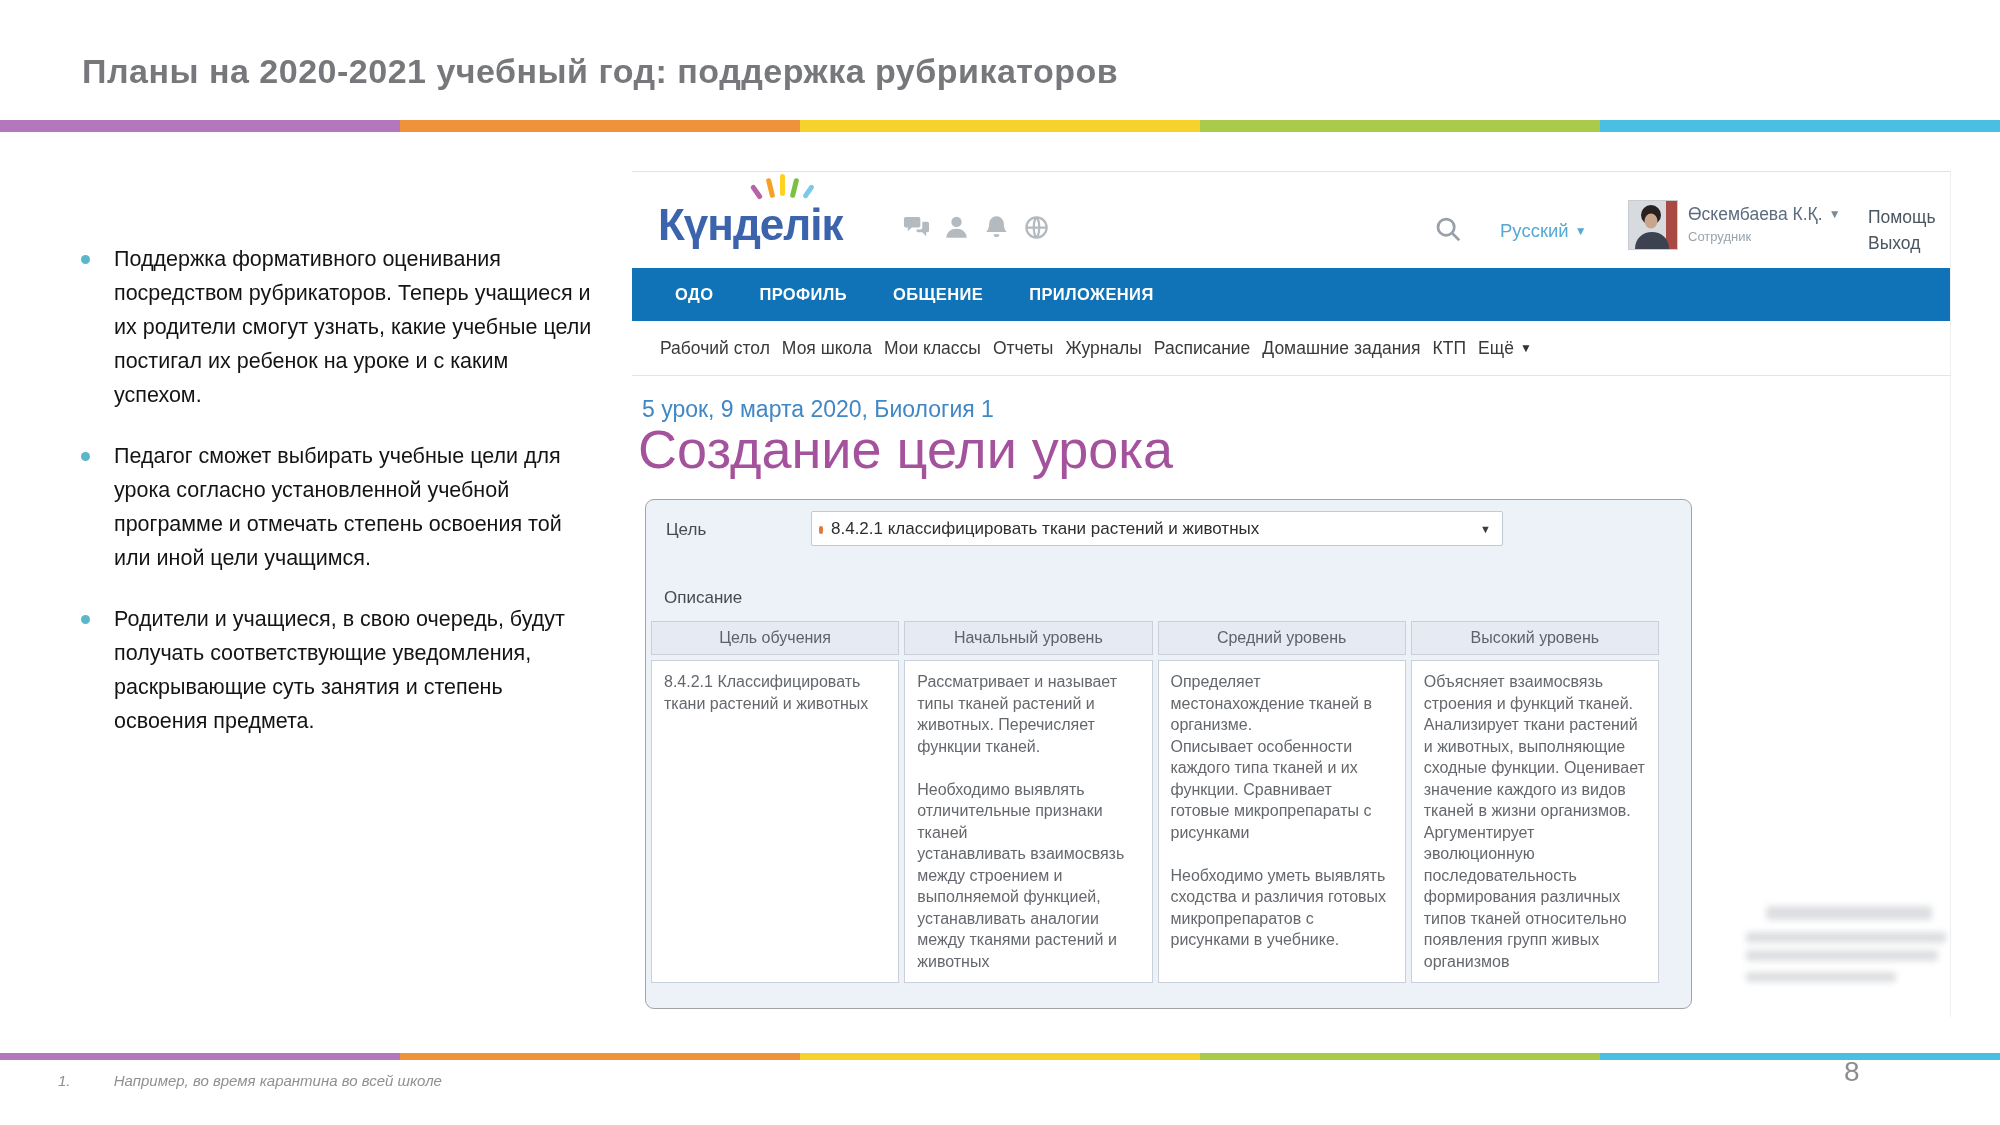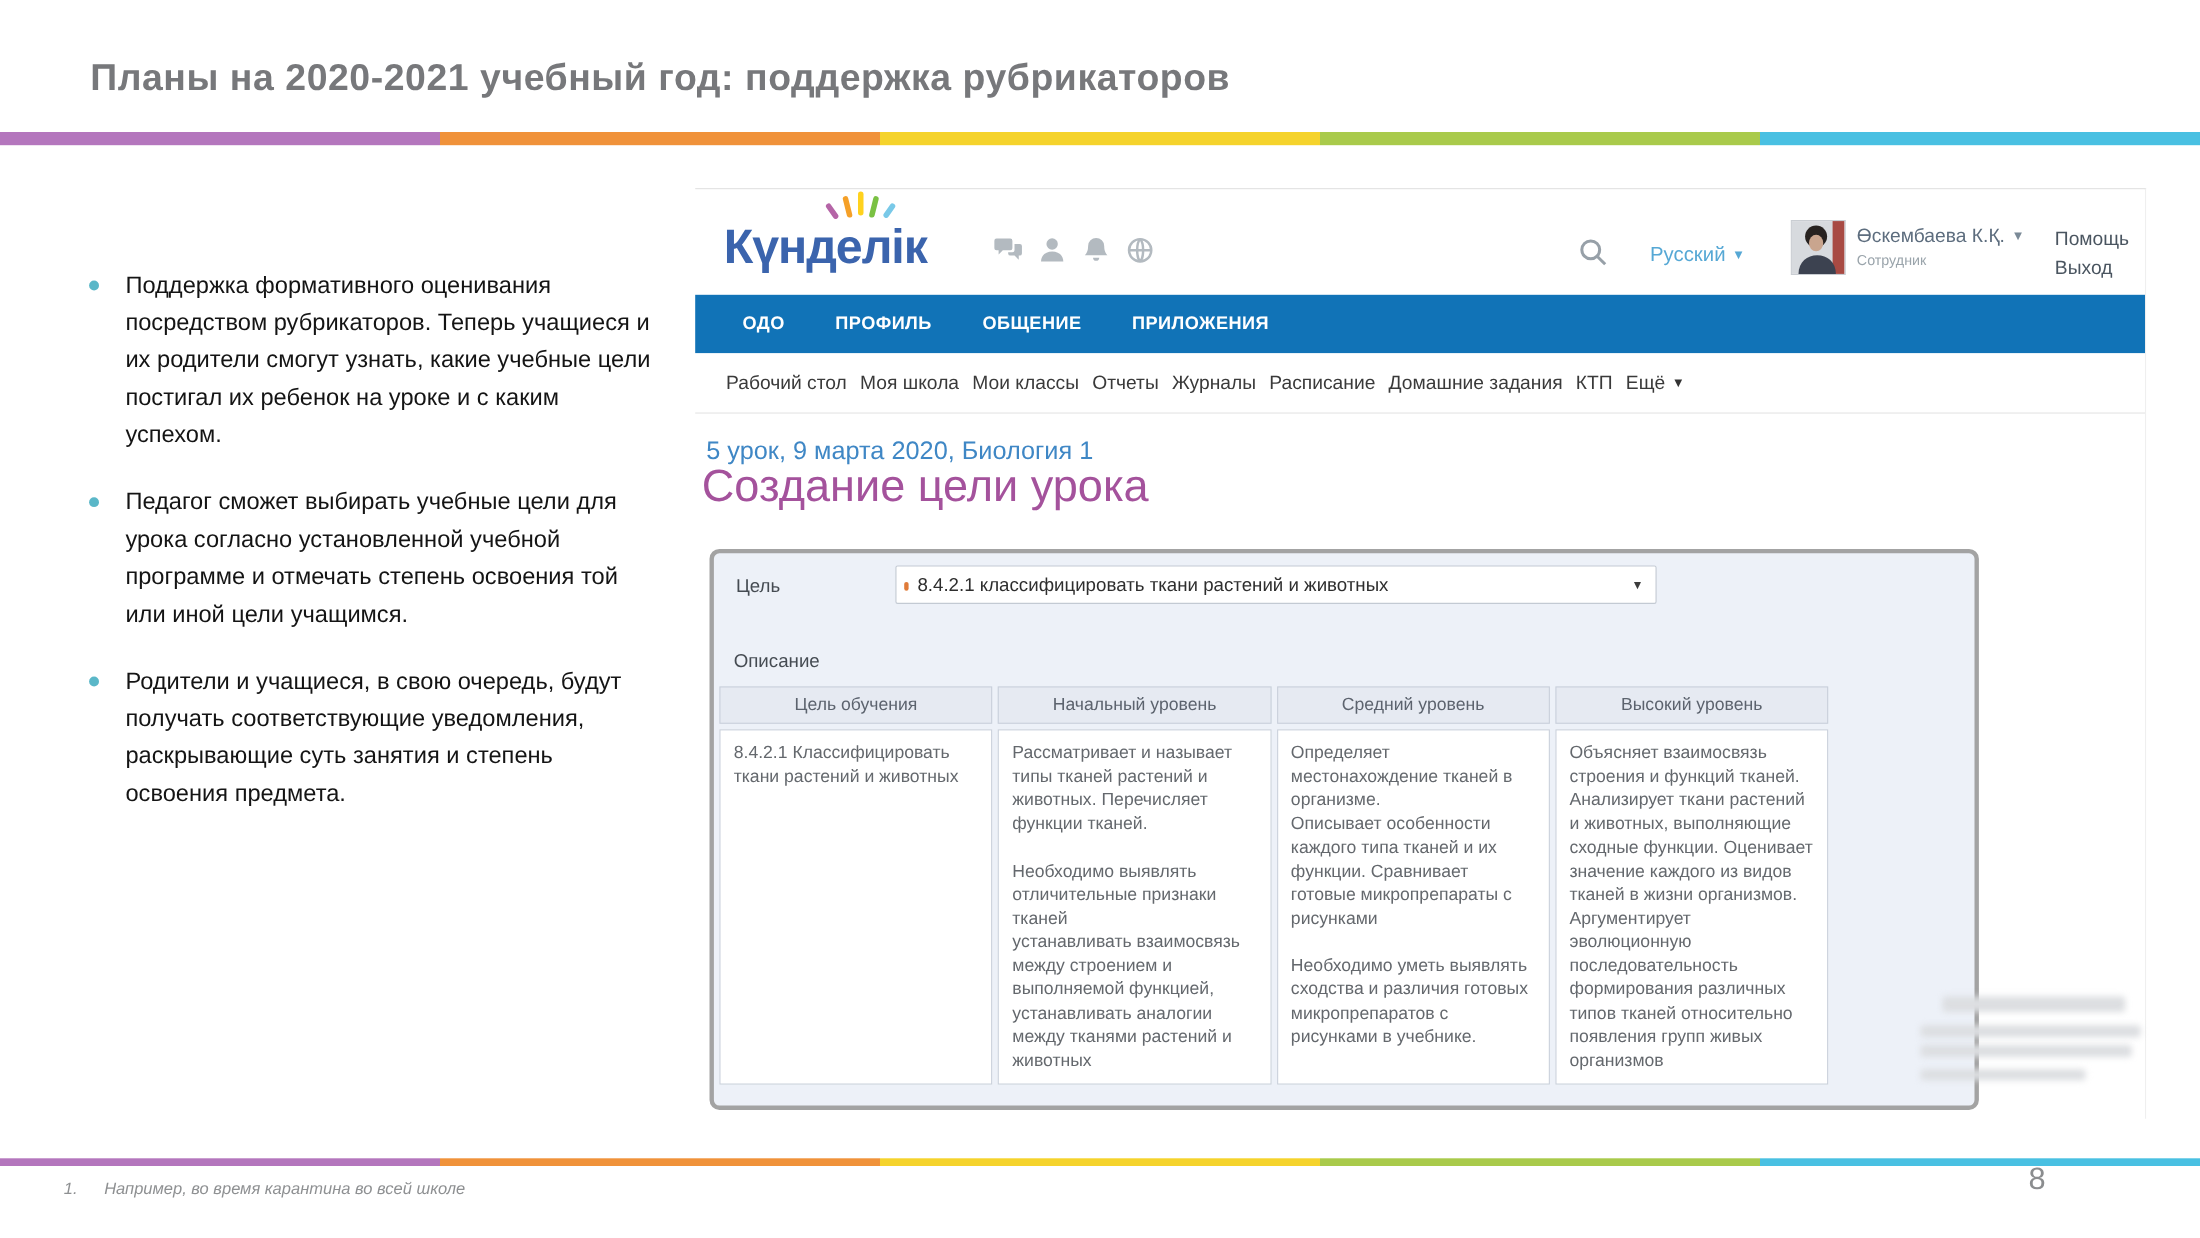--- a/index.html
+++ b/index.html
@@ -14,21 +14,21 @@
   .stripe-bottom{top:1053px;height:7px;}
   .stripe span{flex:1;}
 
   .bullets{position:absolute;left:78px;top:242px;width:515px;list-style:none;margin:0;padding:0;}
   .bullets li{position:relative;padding-left:36px;margin-bottom:27px;font-size:21.5px;
               line-height:34px;color:#141414;}
   .bullets li::before{content:'';position:absolute;left:3px;top:13px;width:9px;height:9px;
               border-radius:50%;background:#5ab7c8;}
 
   .footnote{position:absolute;left:58px;top:1072px;font-style:italic;color:#8e9092;font-size:15px;}
-  .footnote .fn-text{margin-left:20px;}
+  .footnote .fn-text{margin-left:39px;}
   .page-num{position:absolute;left:1844px;top:1056px;font-size:28px;color:#8b8d8f;}
 
   
   .shot{position:absolute;left:632px;top:171px;width:1318px;height:845px;background:#fff;
         border-top:1px solid #e2e2e2;border-right:1px solid #efefef;}
 
   
   .logo{position:absolute;left:26px;top:6px;width:220px;height:84px;}
   .logo-text{position:absolute;left:0;top:22px;font-size:44px;font-weight:bold;color:#3b64ad;
              letter-spacing:-1px;}
@@ -63,25 +63,25 @@
            border-left:9px solid transparent;border-right:9px solid transparent;
            border-bottom:9px solid #ffffff;}
 
   .subnav{position:absolute;left:0;top:149px;width:100%;height:55px;display:flex;align-items:center;
           gap:12px;padding-left:28px;box-sizing:border-box;border-bottom:1px solid #e4e4e4;
           font-size:17.5px;color:#3a3a3a;}
   .subnav .sn{cursor:pointer;white-space:nowrap;}
   .subnav .caret{color:#333;}
 
   .breadcrumb{position:absolute;left:10px;top:224px;font-size:23px;color:#3f87c5;cursor:pointer;}
-  .shot-title{position:absolute;left:6px;top:246px;font-size:41px;font-weight:400;color:#a4529c;margin:0;}
-
-  
-  .panel{position:absolute;left:13px;top:327px;width:1154px;height:510px;background:#edf1f8;
-         border:4px solid #a3a3a3;border-radius:9px;box-sizing:border-box;}
+  .shot-title{position:absolute;left:6px;top:246px;font-size:54px;font-weight:400;color:#a4529c;margin:0;}
+
+  
+  .panel{position:absolute;left:13px;top:327px;width:1047px;height:510px;background:#edf1f8;
+         border:1px solid #a3a3a3;border-radius:9px;box-sizing:border-box;}
   .goal-label{position:absolute;left:20px;top:20px;font-size:17px;color:#454b52;}
   .goal-select{position:absolute;left:165px;top:11px;width:692px;height:35px;background:#fff;
          border:1px solid #c3cad3;border-radius:2px;box-sizing:border-box;cursor:pointer;}
   .goal-select::before{content:'';position:absolute;left:7px;top:14px;width:4px;height:8px;
          background:#e07b39;border-radius:2px;}
   .goal-value{position:absolute;left:19px;top:7px;font-size:17px;color:#2e2e2e;white-space:nowrap;}
   .sel-caret{position:absolute;right:11px;top:11px;font-size:11px;color:#3c3c3c;}
   .desc-label{position:absolute;left:18px;top:88px;font-size:17px;color:#454b52;}
 
   .goal-table{position:absolute;left:0px;top:116px;width:1018px;border-collapse:separate;

